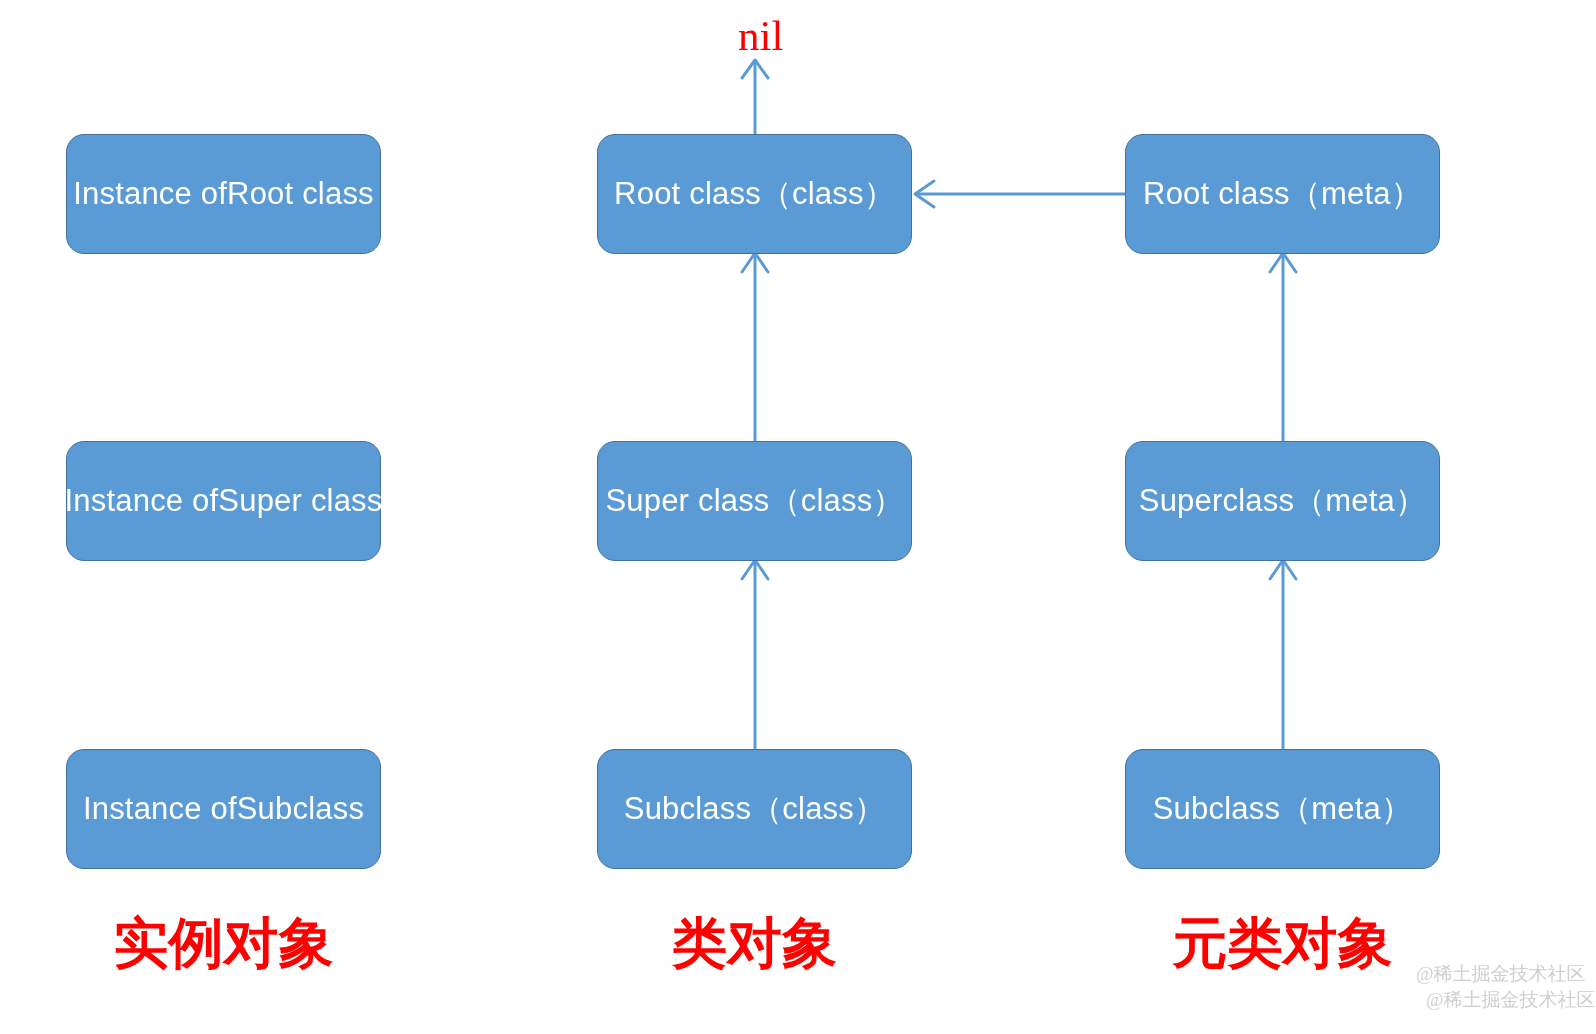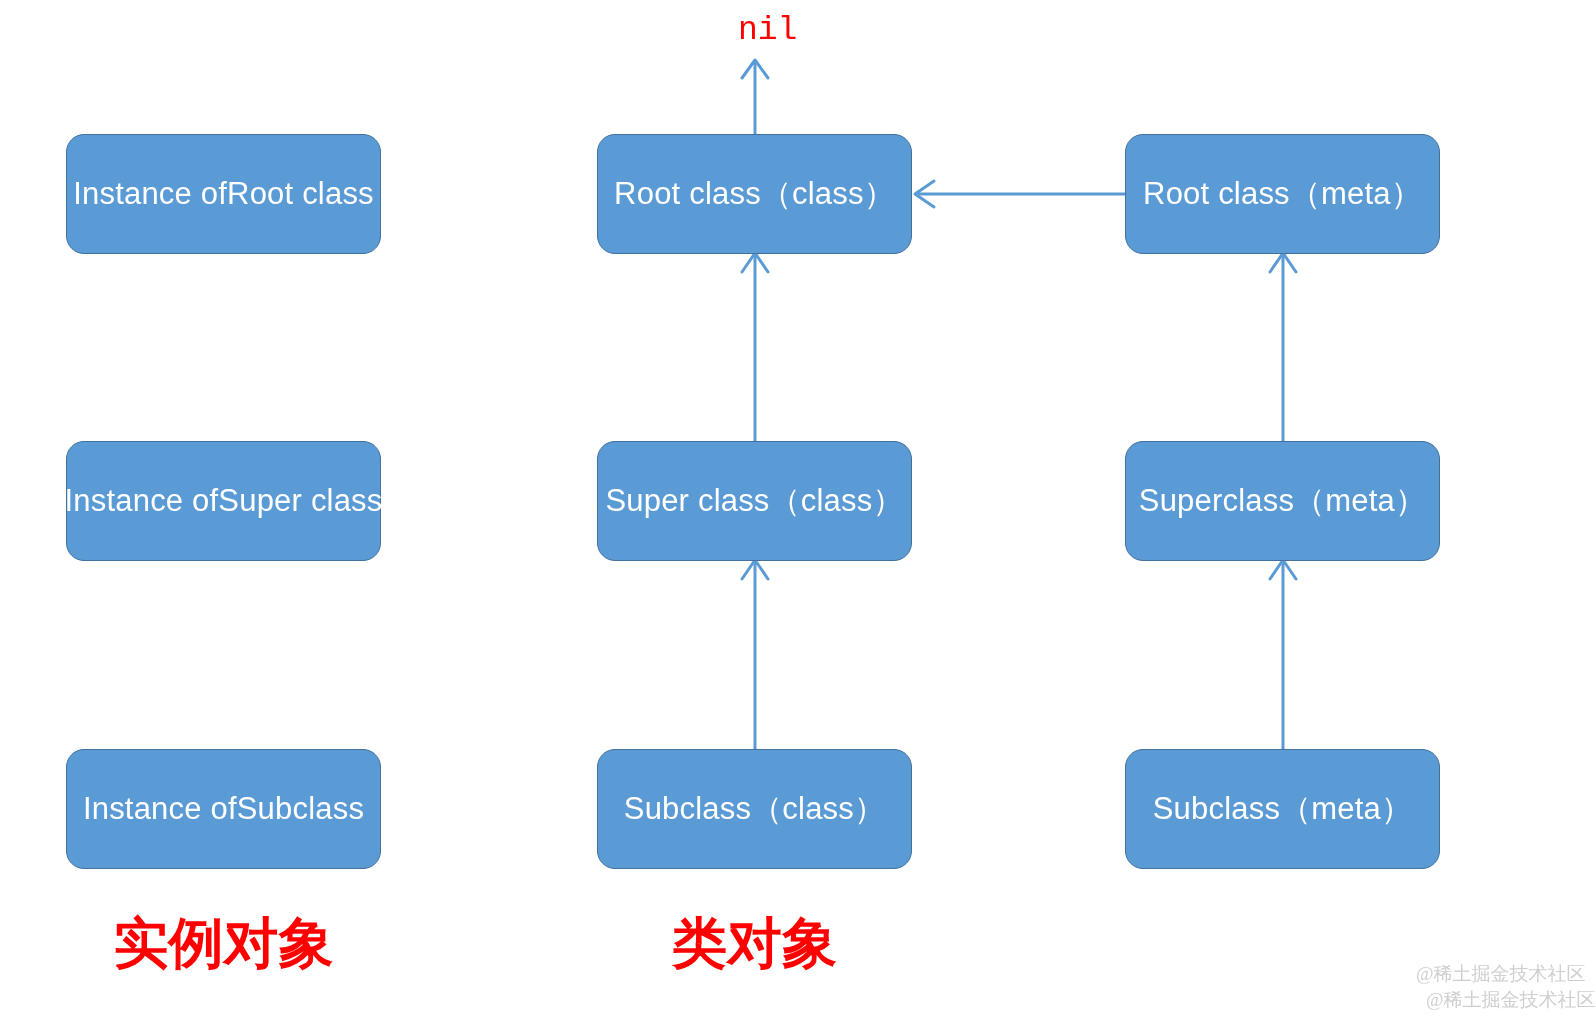--- a/index.html
+++ b/index.html
@@ -53,22 +53,22 @@
     font-family: "Liberation Serif", serif;
     font-weight: 700;
     font-size: 55px;
     line-height: 1;
     white-space: nowrap;
     text-align: center;
   }
   .nil-label {
     position: absolute;
     color: #FF0000;
-    font-family: Liberation Mono, monospace;
-    font-size: 33px;
+    font-family: Liberation Serif, serif;
+    font-size: 43px;
     line-height: 1;
     white-space: nowrap;
   }
   .watermark {
     position: absolute;
     color: #CFCFCF;
     font-family: "Liberation Serif", serif;
     font-size: 19px;
     line-height: 1.35;
     white-space: nowrap;
@@ -153,19 +153,20 @@
     <span class="l1">Superclass</span>
     <span class="l2">（meta）</span>
   </div>
   <div class="node" style="left:1125px; top:749px; width:315px; height:120px;">
     <span class="l1">Subclass</span>
     <span class="l2">（meta）</span>
   </div>
 
   <div class="col-label" style="left:597px; top:916px; width:315px;">类对象</div>
   <div class="col-label" style="left:66px; top:916px; width:315px;">实例对象</div>
+  <div class="col-label" style="left:1125px; top:916px; width:315px;">元类对象</div>
 
   <div class="watermark" style="left:1406px; top:961px;text-align:center;">
     <span class="wm1">@稀土掘金技术社区</span>
     <span class="wm2">@稀土掘金技术社区</span>
   </div>
 
 </div>
 
 </body></html>

